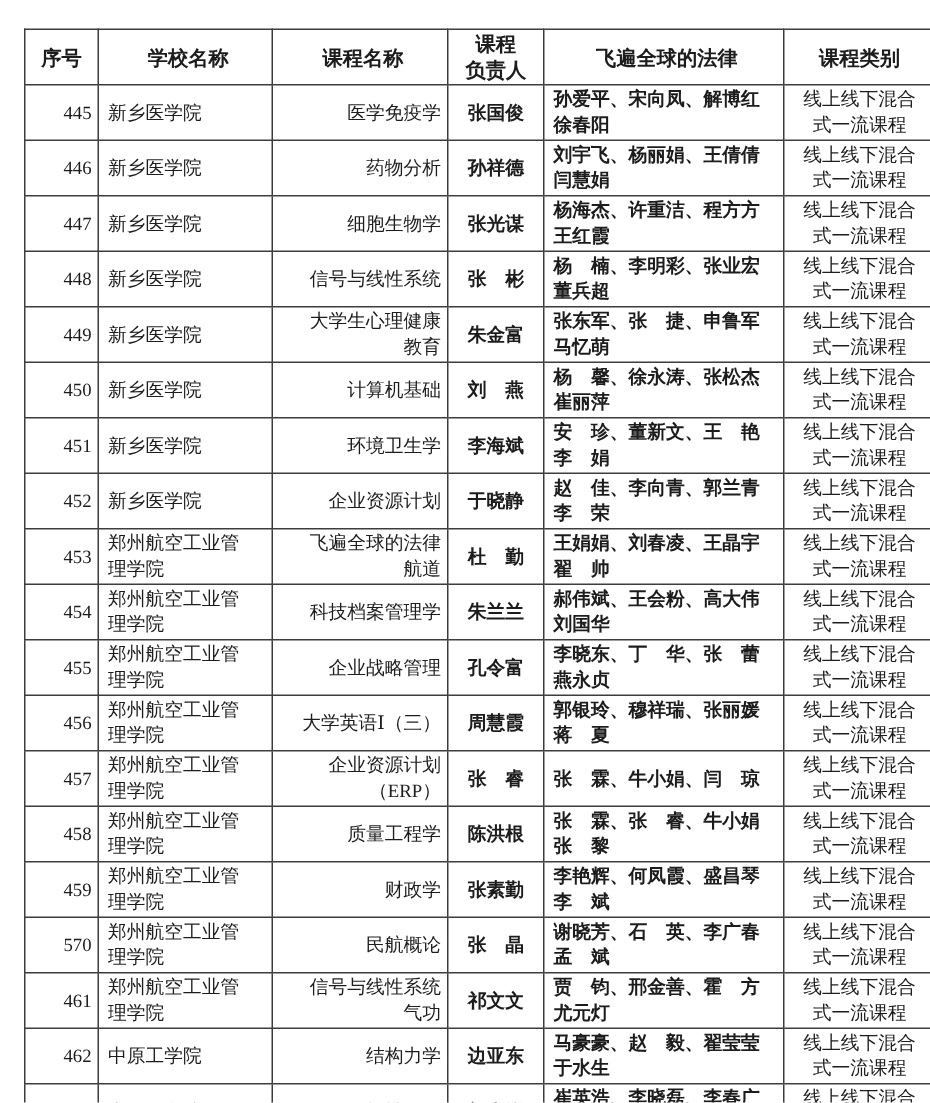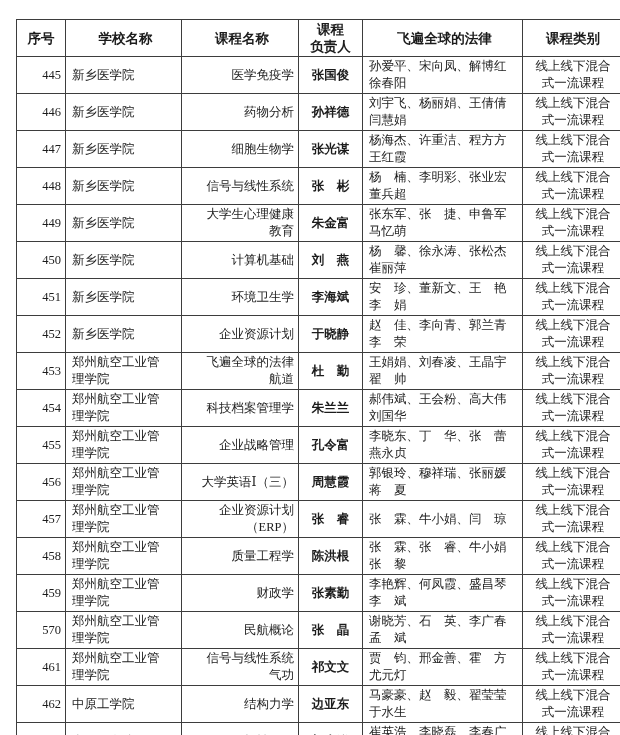--- a/index.html
+++ b/index.html
@@ -42,21 +42,21 @@
     text-align: center;
     padding: 1px 2px;
   }
   table.course-table td {
     height: 33px;
   }
   .c-no     { width: 44px;  text-align: right; }
   .c-school { width: 107px; text-align: left; padding-left: 6px !important; margin-left: 16px; }
   .c-course { width: 108px; text-align: right; padding-left: 6px !important; }
   .c-leader { width: 59px;  text-align: center; font-weight: bold; }
-  .c-team   { width: 151px; text-align: left; padding-left: 6px !important; }
+  .c-team   { width: 151px; text-align: left; padding-left: 6px !important; font-weight: bold; }
   .c-cat    { width: 96px;  text-align: center; }
 </style>
 </head>
 <body>
 
 <div class="table-wrap">
   <table class="course-table">
     <thead>
       <tr>
         <th class="c-no">序号</th>

